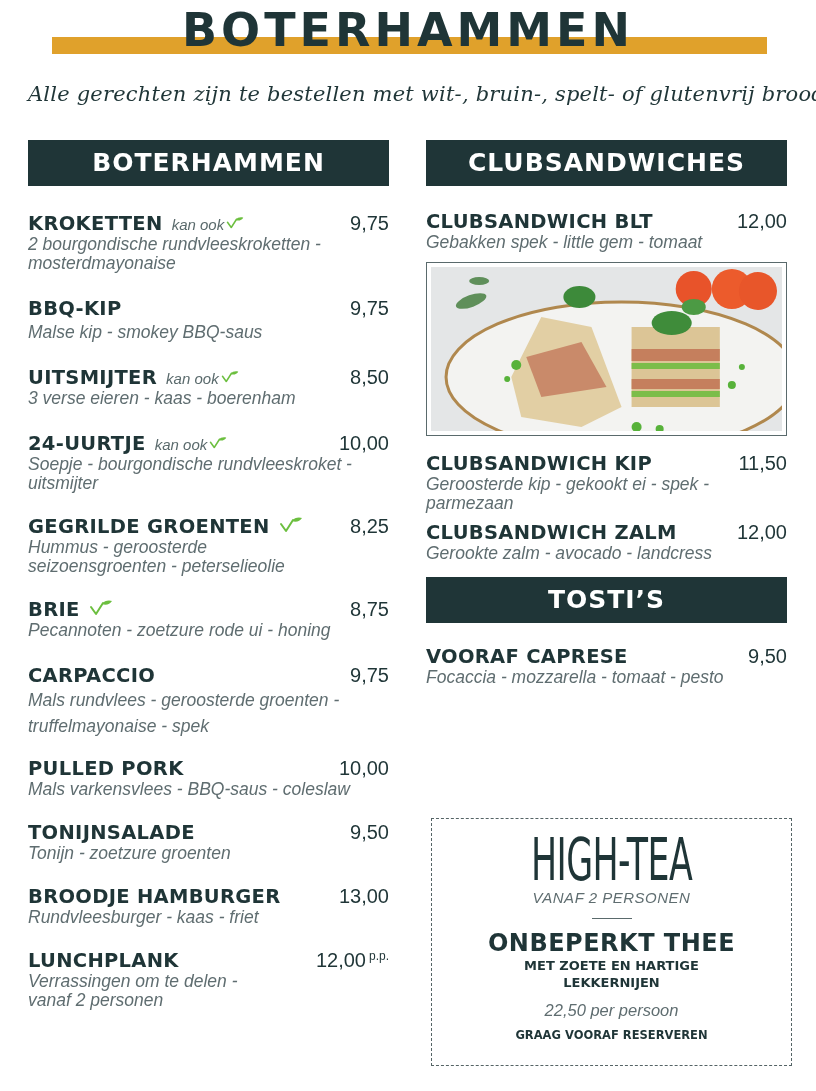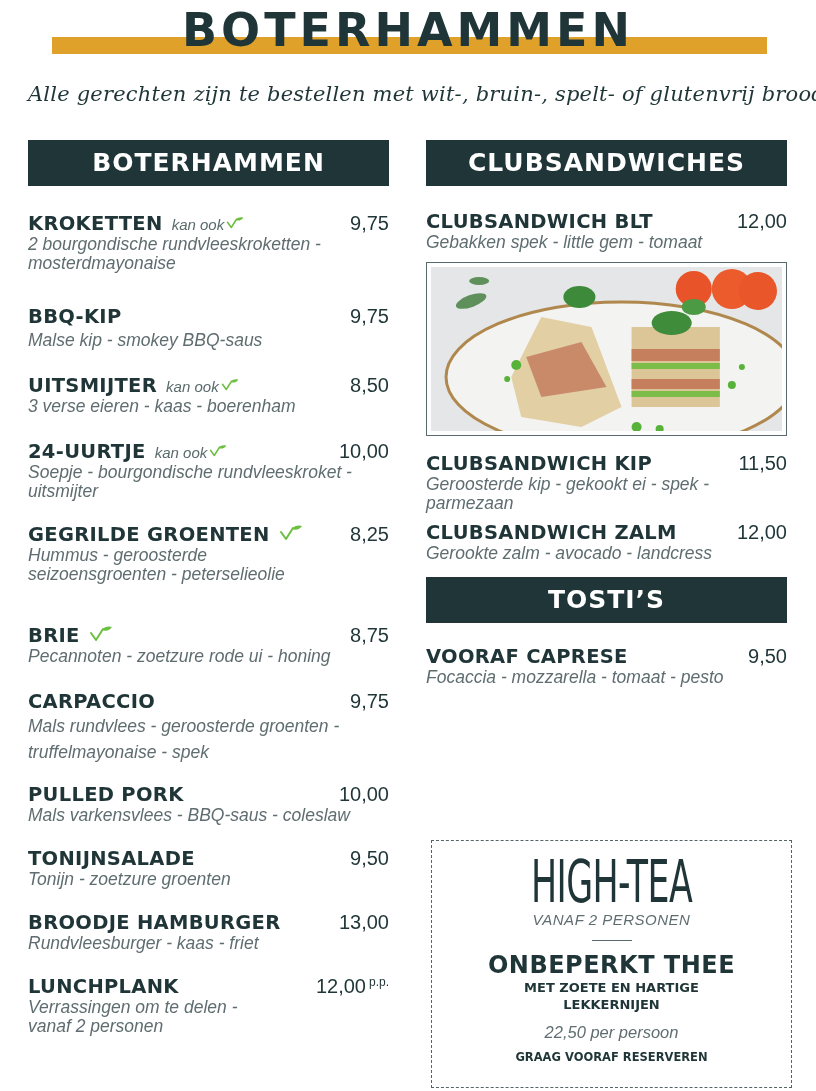--- a/index.html
+++ b/index.html
@@ -29,21 +29,21 @@
   .leaf { display: inline-block; width: 18px; height: 12px; vertical-align: 1px; margin-left: 2px; }
   .leaf-big { width: 24px; height: 16px; vertical-align: 0px; }
   .price { font-family: "Liberation Sans", sans-serif; font-size: 20px; color: #1f3537; white-space: nowrap; }
   .pp { font-size: 12px; vertical-align: 7px; margin-left: 3px; }
   .desc { font-family: "Liberation Sans", sans-serif; font-style: italic; font-size: 17.5px; color: #5f6d70; line-height: 19px; width: 330px; }
 
   .photo { border: 1.5px solid #5a6a6c; padding: 4px; background: #fff; width: 361px; height: 174px; position: relative; }
   .photo-inner { width: 100%; height: 100%; position: relative; overflow: hidden;
     background: linear-gradient(180deg, #e8e9ea 0%, #dcdfe0 100%); }
 
-  .hightea { position: absolute; left: 431px; top: 840px; width: 361px; height: 248px; border: 1.3px dashed #556466; text-align: center; }
+  .hightea { position: absolute; left: 431px; top: 818px; width: 361px; height: 248px; border: 1.3px dashed #556466; text-align: center; }
   .ht-title { font-family: "DejaVu Sans", sans-serif; font-size: 58px; color: #1f3537; transform: scaleX(0.6); letter-spacing: -1px;
     line-height: 58px; margin-top: 12px; font-weight: normal; }
   .ht-sub { font-family: "Liberation Sans", sans-serif; font-style: italic; font-size: 15px; color: #5f6d70; letter-spacing: 0.5px; margin-top: 0px; }
   .ht-rule { width: 40px; height: 1px; background: #5a6a6c; margin: 12px auto 10px; }
   .ht-head { font-family: "DejaVu Sans", sans-serif; font-weight: bold; font-size: 24px; color: #1f3537; letter-spacing: 0.5px; }
   .ht-lines { font-family: "DejaVu Sans", sans-serif; font-weight: bold; font-size: 13px; color: #1f3537; line-height: 17px; }
   .ht-price { font-family: "Liberation Sans", sans-serif; font-style: italic; font-size: 16.5px; color: #5f6d70; margin-top: 10px; }
   .ht-reserve { font-family: "DejaVu Sans", sans-serif; font-weight: bold; font-size: 11.5px; color: #1f3537; margin-top: 8px; }
 </style>
 </head>
@@ -70,21 +70,21 @@
   <div class="item" style="margin-top:26px">
     <div class="item-row">
       <div class="item-name"><span>KROKETTEN</span> <span class="kan-ook">kan ook</span><svg class="leaf">
             <use href="#leafsym"></use>
           </svg></div>
       <div class="price">9,75</div>
     </div>
     <div class="desc">2 bourgondische rundvleeskroketten - mosterdmayonaise</div>
   </div>
 
-  <div class="item" style="margin-top:32px">
+  <div class="item" style="margin-top:24px">
     <div class="item-row">
       <div class="item-name"><span>BBQ-KIP</span></div>
       <div class="price">9,75</div>
     </div>
     <div class="desc" style="margin-top:3px">Malse kip - smokey BBQ-saus</div>
   </div>
 
   <div class="item" style="margin-top:24px">
     <div class="item-row">
       <div class="item-name"><span>UITSMIJTER</span> <span class="kan-ook">kan ook</span><svg class="leaf">
@@ -108,21 +108,21 @@
   <div class="item" style="margin-top:22px">
     <div class="item-row">
       <div class="item-name"><span>GEGRILDE GROENTEN</span> <svg class="leaf leaf-big">
             <use href="#leafsym"></use>
           </svg></div>
       <div class="price">8,25</div>
     </div>
     <div class="desc" style="width:300px">Hummus - geroosterde seizoensgroenten - peterselieolie</div>
   </div>
 
-  <div class="item" style="margin-top:40px">
+  <div class="item" style="margin-top:22px">
     <div class="item-row">
       <div class="item-name"><span>BRIE</span> <svg class="leaf leaf-big">
             <use href="#leafsym"></use>
           </svg></div>
       <div class="price">8,75</div>
     </div>
     <div class="desc">Pecannoten - zoetzure rode ui - honing</div>
   </div>
 
   <div class="item" style="margin-top:24px">

